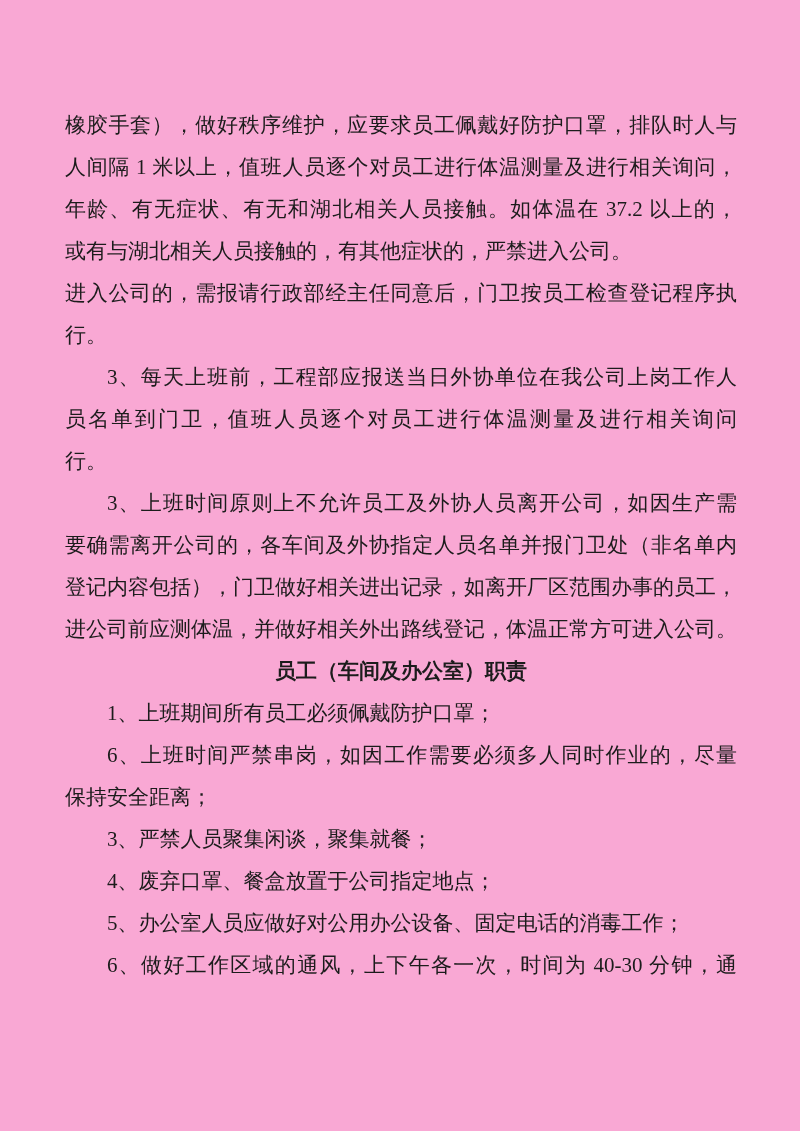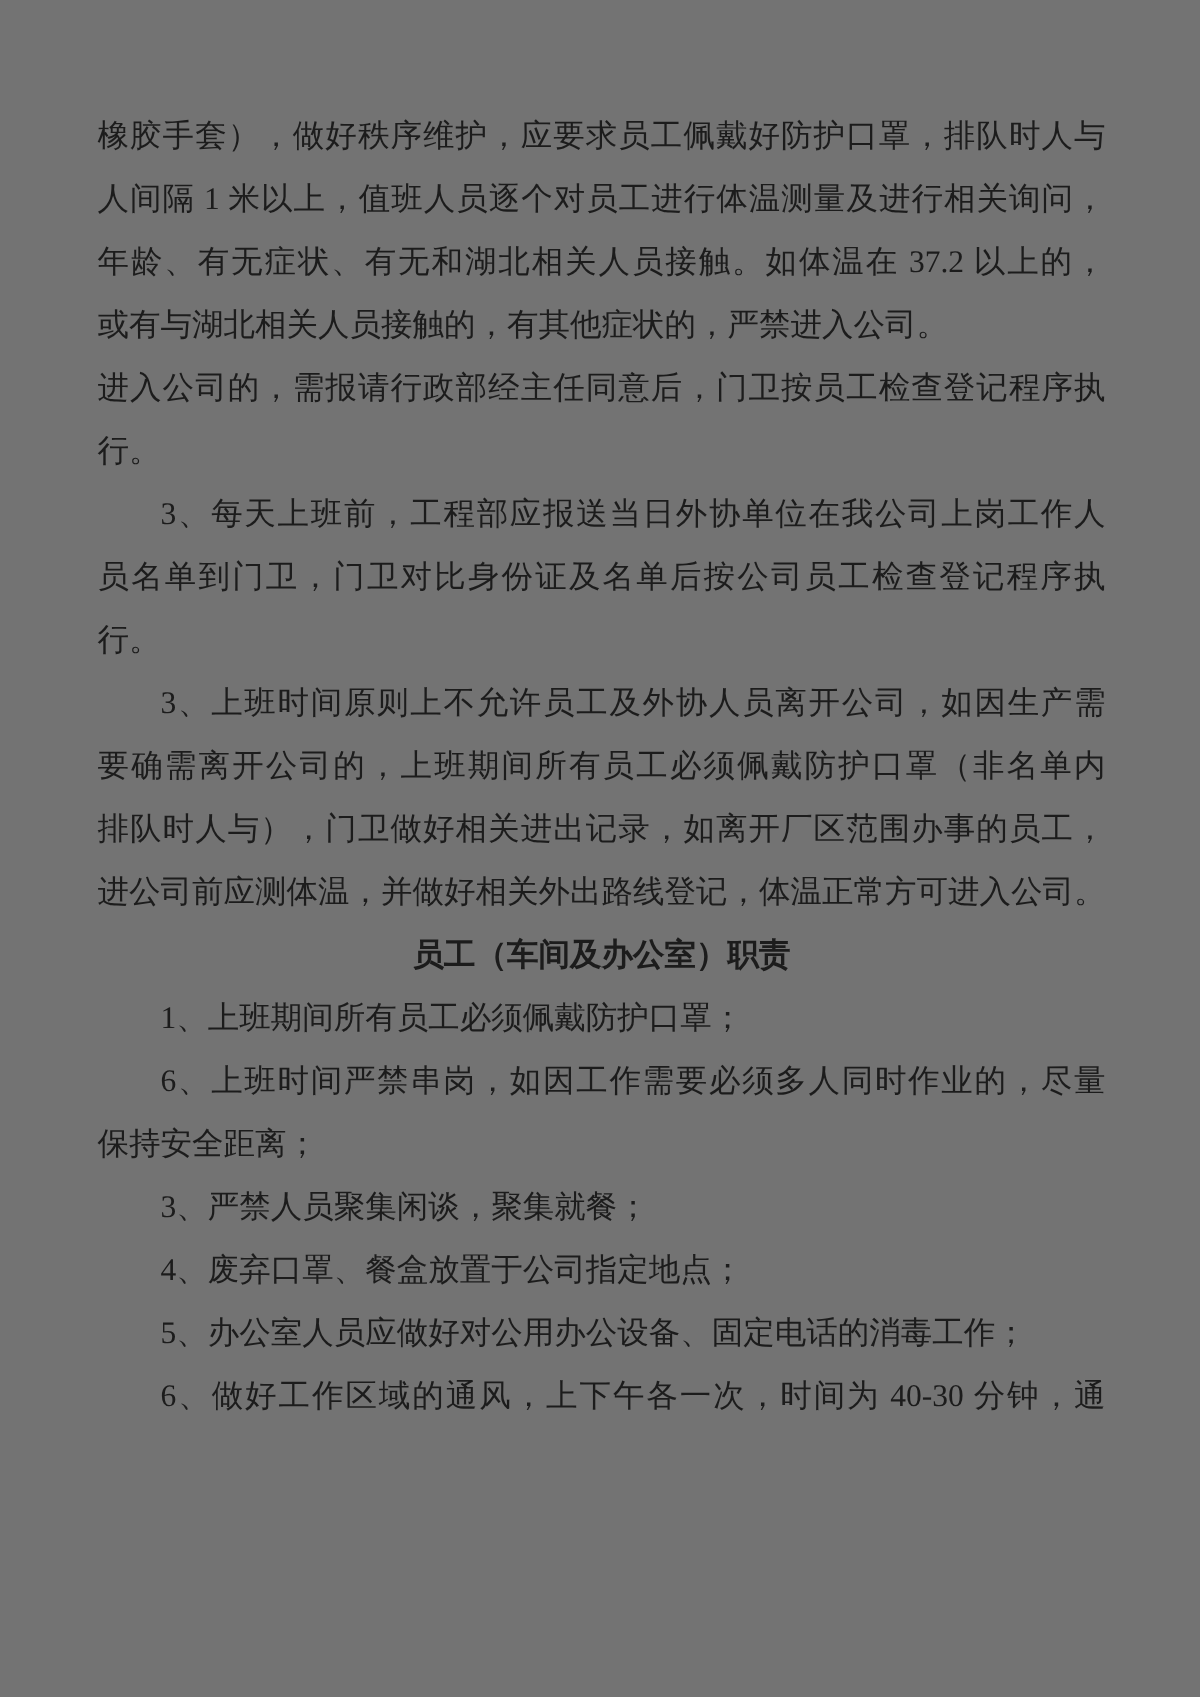--- a/index.html
+++ b/index.html
@@ -9,22 +9,22 @@
   }
   body {
     width: 800px;
     height: 1131px;
     overflow: hidden;
   }
   .page {
     box-sizing: border-box;
     width: 800px;
     height: 1131px;
-    padding: 69px 63px 0 65px;
-    background: #737373;
+    padding: 104px 63px 0 65px;
+    background: #f9a8d4;
     font-family: "Liberation Serif", "DejaVu Serif", serif;
     font-size: 21px;
     color: #1c1c1c;
     font-weight: 400;
   }
   .para { margin: 0; }
   .line {
     height: 42px;
     line-height: 42px;
     text-align: justify;
@@ -51,27 +51,27 @@
         <div class="line full">人间隔 1 米以上，值班人员逐个对员工进行体温测量及进行相关询问，</div>
         <div class="line full">年龄、有无症状、有无和湖北相关人员接触。如体温在 37.2 以上的，</div>
         <div class="line last">或有与湖北相关人员接触的，有其他症状的，严禁进入公司。</div>
       </div>
       <div class="para body">
         <div class="line full">进入公司的，需报请行政部经主任同意后，门卫按员工检查登记程序执</div>
         <div class="line last">行。</div>
       </div>
       <div class="para body">
         <div class="line full ind">3、每天上班前，工程部应报送当日外协单位在我公司上岗工作人</div>
-        <div class="line full">员名单到门卫，门卫对比身份证及名单后按公司员工检查登记程序执</div>
+        <div class="line full">员名单到门卫，值班人员逐个对员工进行体温测量及进行相关询问</div>
         <div class="line last">行。</div>
       </div>
       <div class="para body">
         <div class="line full ind">3、上班时间原则上不允许员工及外协人员离开公司，如因生产需</div>
-        <div class="line full">要确需离开公司的，上班期间所有员工必须佩戴防护口罩（非名单内</div>
-        <div class="line full">排队时人与），门卫做好相关进出记录，如离开厂区范围办事的员工，</div>
+        <div class="line full">要确需离开公司的，各车间及外协指定人员名单并报门卫处（非名单内</div>
+        <div class="line full">登记内容包括），门卫做好相关进出记录，如离开厂区范围办事的员工，</div>
         <div class="line last">进公司前应测体温，并做好相关外出路线登记，体温正常方可进入公司。</div>
       </div>
       <div class="para heading">
         <div class="line last">员工（车间及办公室）职责</div>
       </div>
       <div class="para body">
         <div class="line last ind">1、上班期间所有员工必须佩戴防护口罩；</div>
       </div>
       <div class="para body">
         <div class="line full ind">6、上班时间严禁串岗，如因工作需要必须多人同时作业的，尽量</div>

